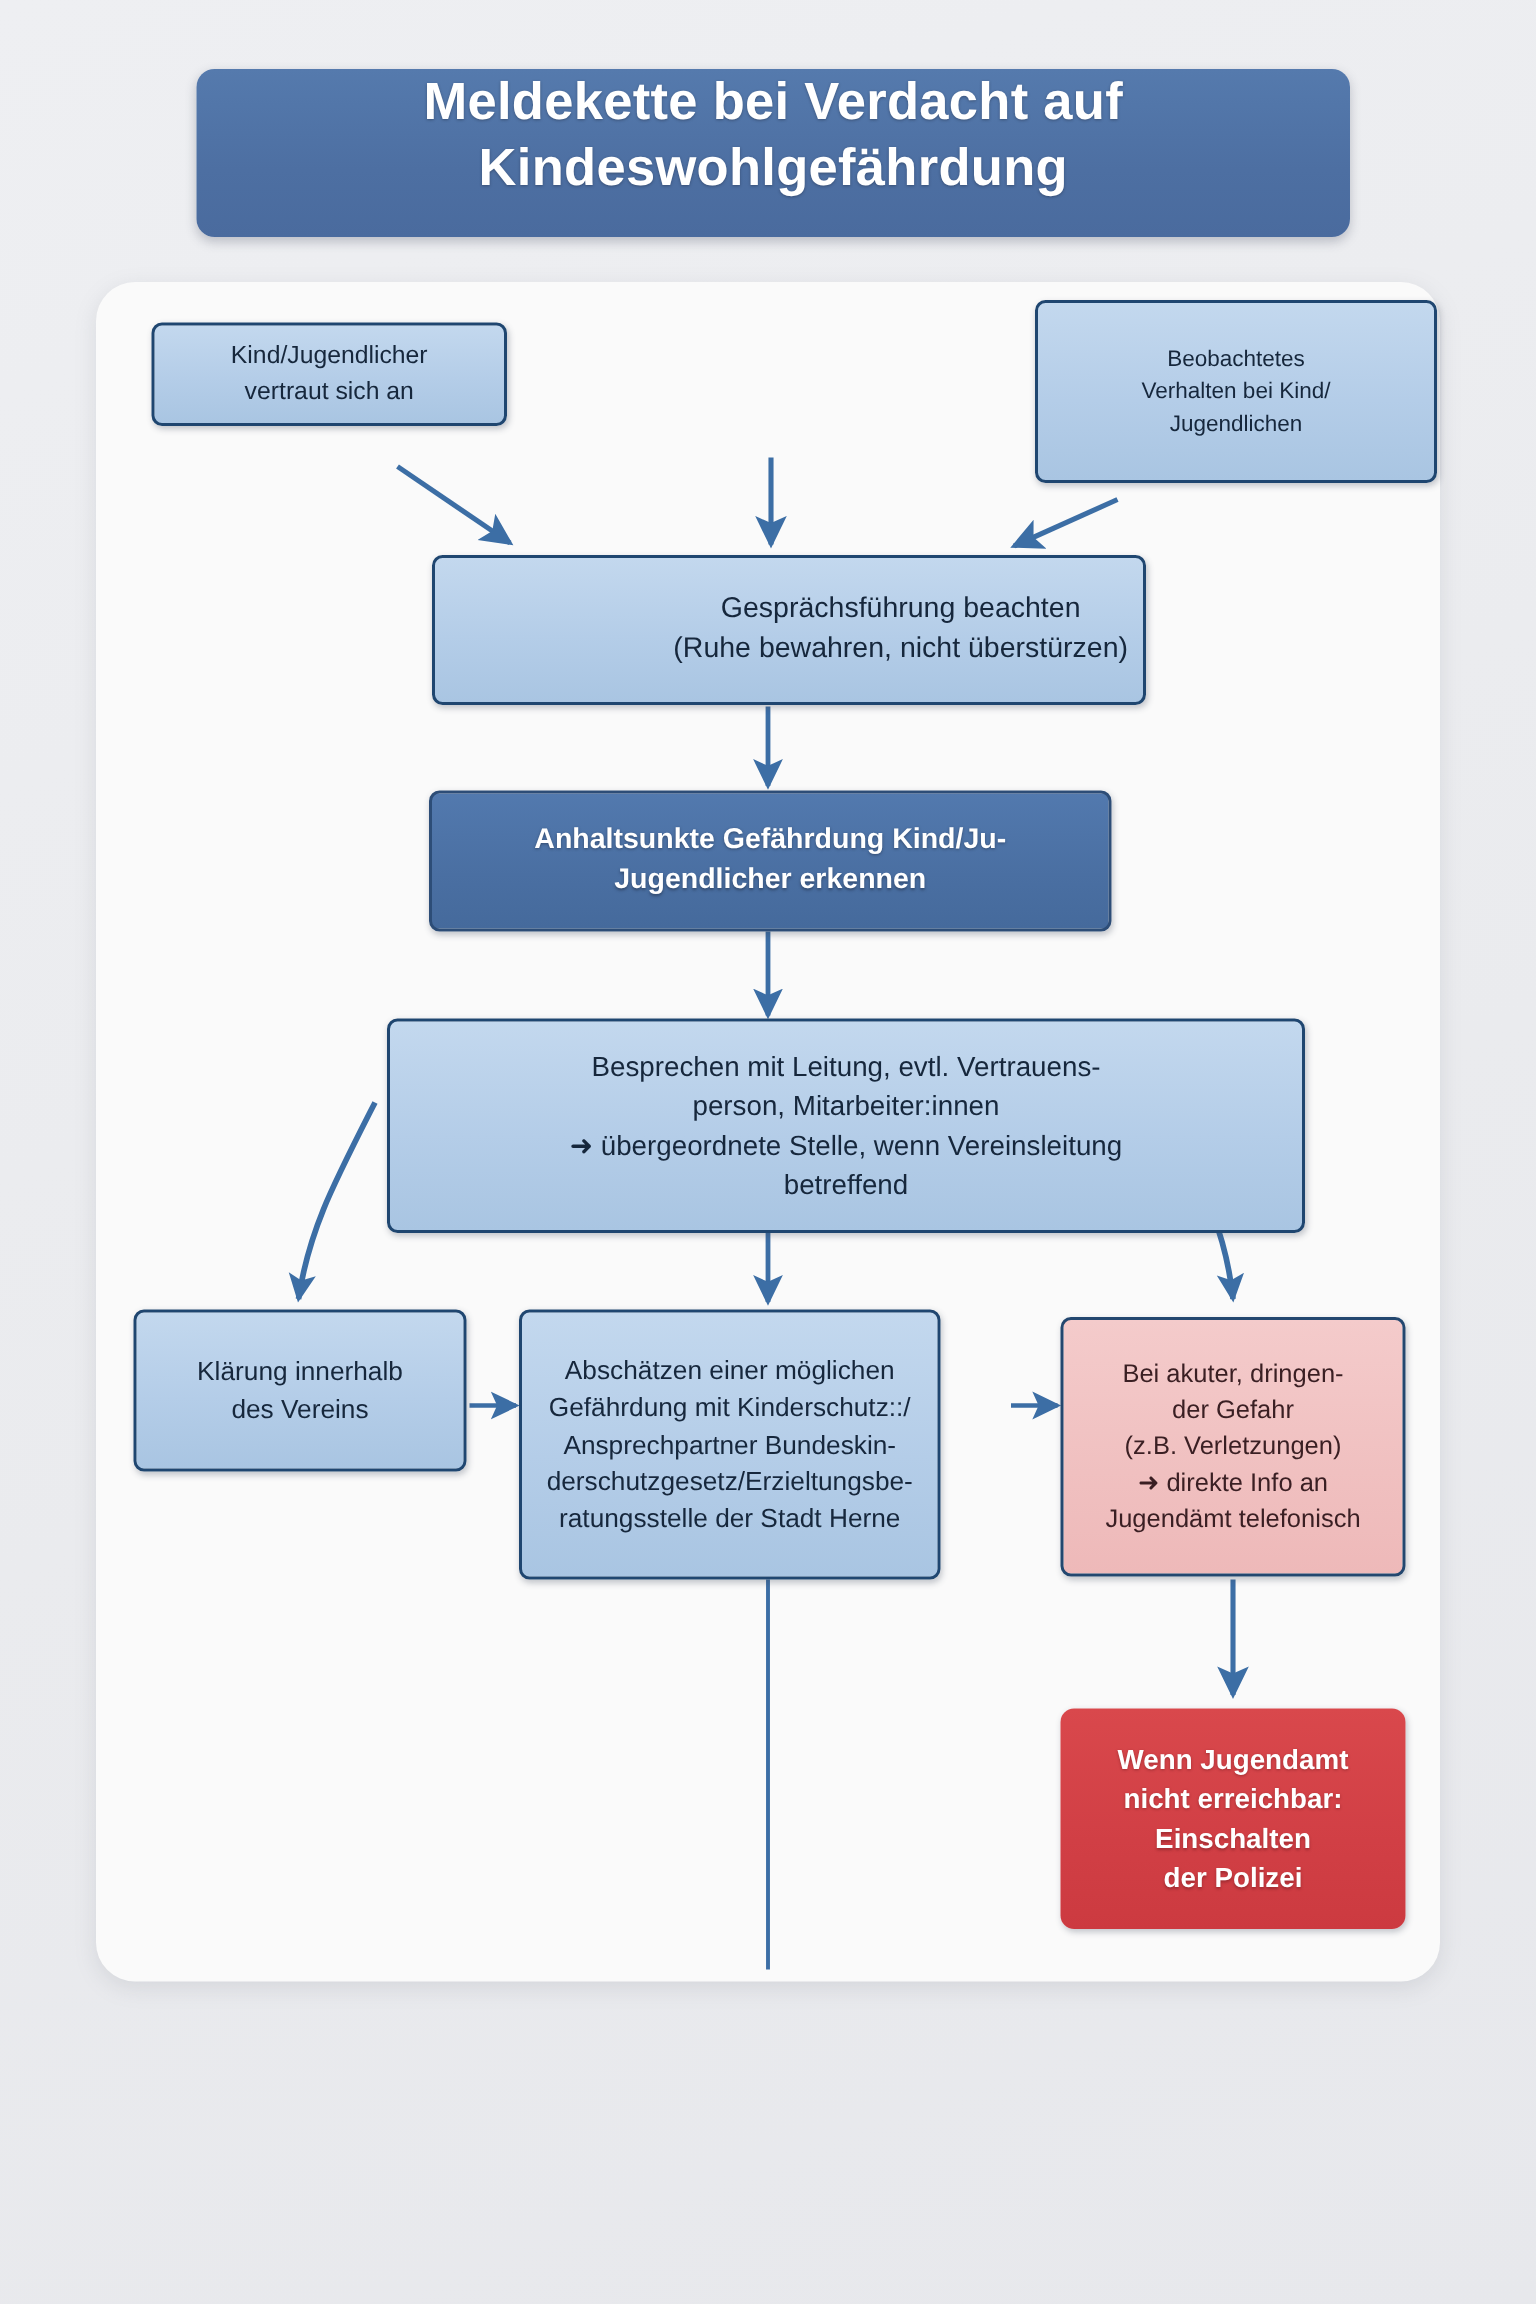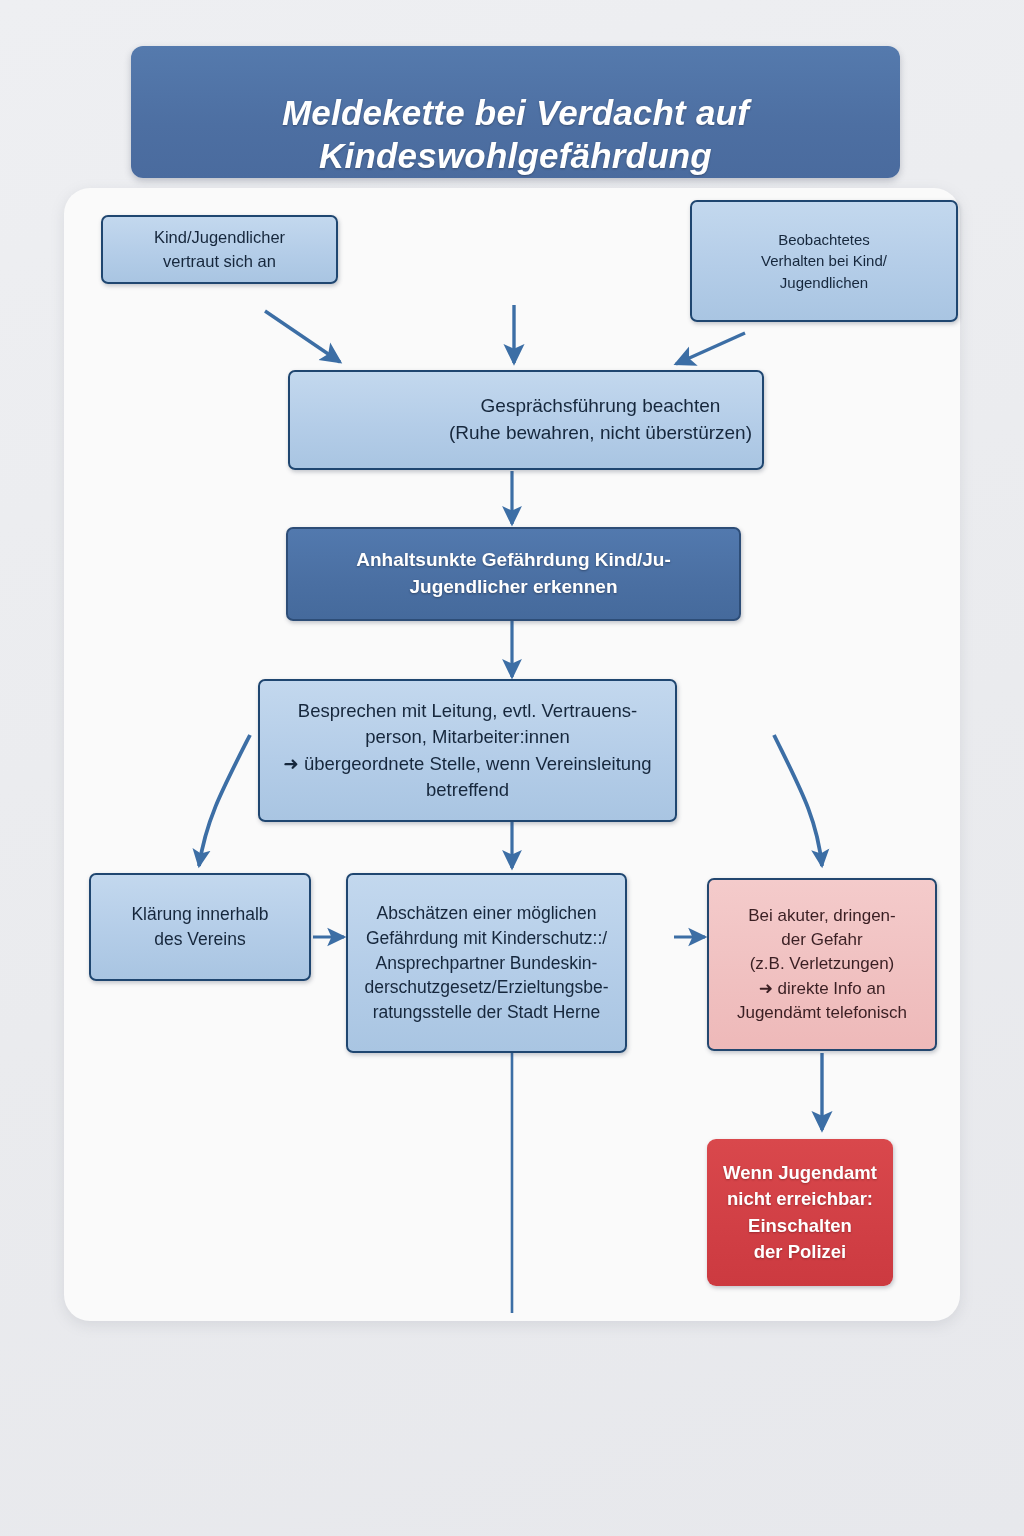--- a/index.html
+++ b/index.html
@@ -21,28 +21,27 @@
     inset: 0;
     background: linear-gradient(160deg, #eeeff2 0%, #eaebee 55%, #e7e8ec 100%);
   }
 
   
   #title-banner {
     position: absolute;
     left: 131px;
     top: 46px;
     width: 769px;
-    height: 132px;
+    height: 112px;
     background: linear-gradient(180deg, #557aad 0%, #4d6fa2 60%, #4a6b9e 100%);
     border-radius: 12px;
     box-shadow: 0 3px 7px rgba(60,70,90,0.28);
     display: flex;
-    align-items: flex-end;
+    align-items: flex-start;
     justify-content: center;
-    font-style: italic;
   }
   #title-text {
     color: #ffffff;
     font-size: 35px;
     font-weight: bold;
     line-height: 1.25;
     text-align: center;
     letter-spacing: 0.2px;
     text-shadow: 0 1px 2px rgba(30,40,60,0.45);
     white-space: pre-line;
@@ -172,21 +171,21 @@
   <div class="node blue-light" style="left:288px; top:370px; width:476px; height:100px; font-size:19px;justify-content:flex-end;">
     <span>Gesprächsführung beachten
 (Ruhe bewahren, nicht überstürzen)</span>
   </div>
 
   <div class="node blue-dark" style="left:286px; top:527px; width:455px; height:94px; font-size:19px;">
     <span>Anhaltsunkte Gefährdung Kind/Ju-
 Jugendlicher erkennen</span>
   </div>
 
-  <div class="node blue-light" style="left:258px; top:679px; width:419px; height:143px; font-size:18.5px;">
+  <div class="node blue-light" style="left:258px; top:679px; width:612px; height:143px; font-size:18.5px;">
     <span>Besprechen mit Leitung, evtl. Vertrauens-
 person, Mitarbeiter:innen
 ➜ übergeordnete Stelle, wenn Vereinsleitung
 betreffend</span>
   </div>
 
   <div class="node blue-light" style="left:89px; top:873px; width:222px; height:108px; font-size:17.5px;">
     <span>Klärung innerhalb
 des Vereins</span>
   </div>
@@ -200,20 +199,20 @@
   </div>
 
   <div class="node pink" style="left:707px; top:878px; width:230px; height:173px; font-size:17px;">
     <span>Bei akuter, dringen-
 der Gefahr
 (z.B. Verletzungen)
 ➜ direkte Info an
 Jugendämt telefonisch</span>
   </div>
 
-  <div class="node red" style="left:707px; top:1139px; width:186px; height:147px; font-size:18.5px; border-radius:9px;">
+  <div class="node red" style="left:707px; top:1139px; width:230px; height:147px; font-size:18.5px; border-radius:9px;">
     <span>Wenn Jugendamt
 nicht erreichbar:
 Einschalten
 der Polizei</span>
   </div>
 
 </div>
 
 </body></html>

